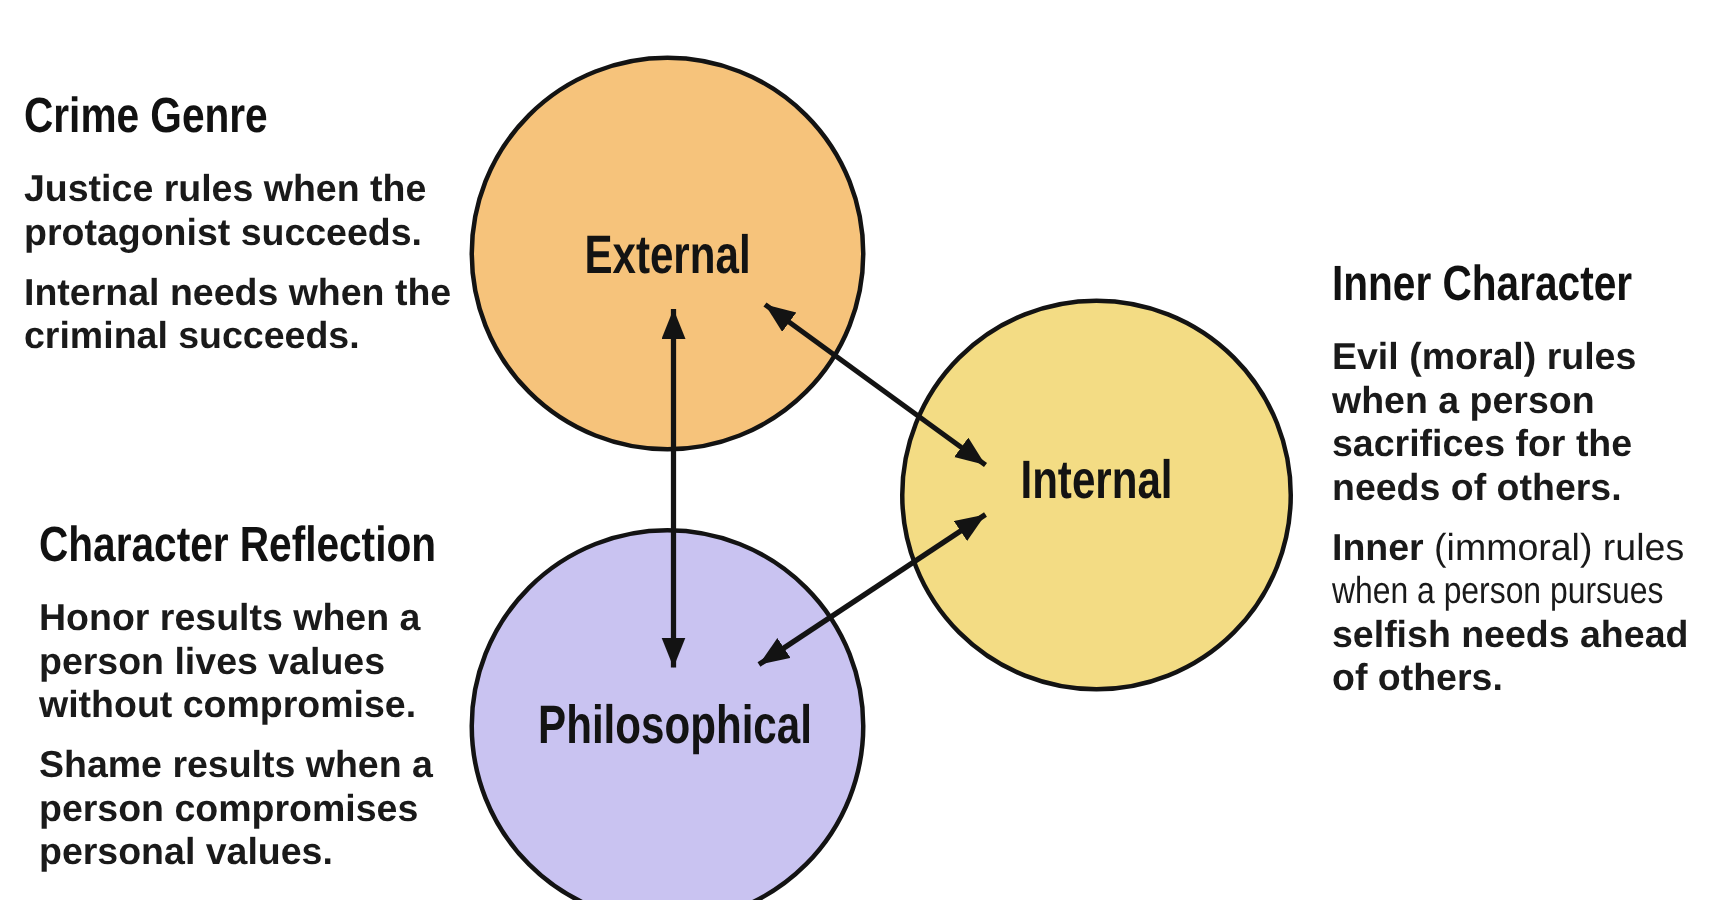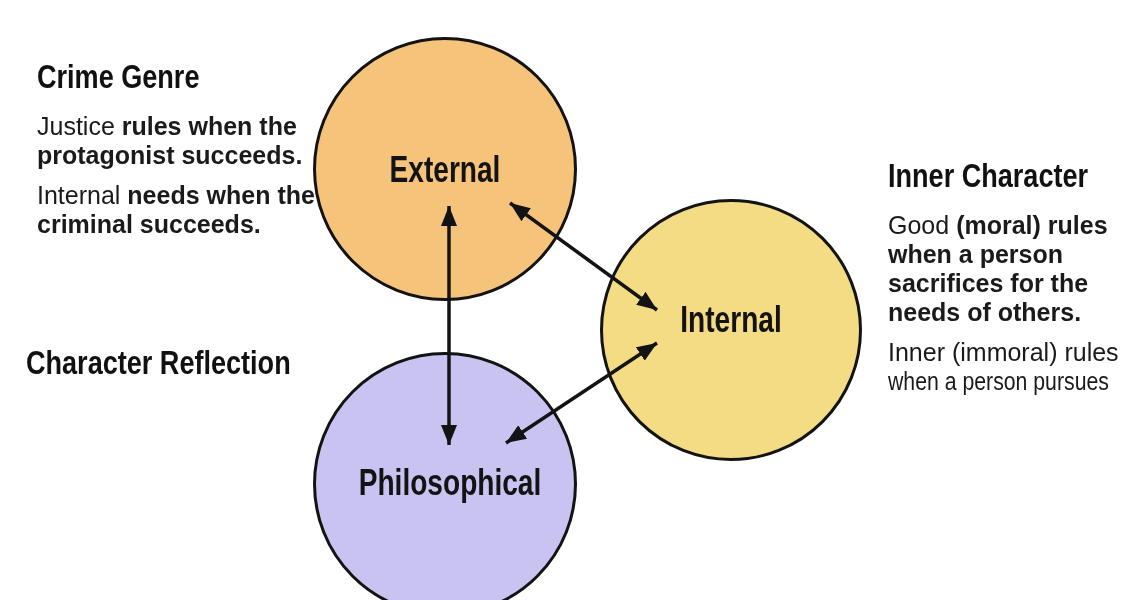--- a/index.html
+++ b/index.html
@@ -18,29 +18,29 @@
   }
   .l-external{left:445px;top:170px;}
   .l-internal{left:731px;top:320px;}
   .l-philosophical{left:450px;top:483px;}
   
   .arrows{position:absolute;left:0;top:0;width:1148px;height:600px;z-index:3;}
   .arrows line{stroke:#131313;stroke-width:3.5;}
   .arrows marker path{fill:#131313;}
   
   .tblock{position:absolute;z-index:2;}
-  .tb-crime{left:37px;top:58px;width:292px;}
+  .tb-crime{left:16px;top:58px;width:292px;}
   .tb-character{left:26px;top:344px;width:292px;}
-  .tb-inner{left:888px;top:157px;width:246px;}
+  .tb-inner{left:888px;top:170px;width:246px;}
   .tblock h2{
     margin:0 0 16px 0;font-size:33px;line-height:38px;font-weight:bold;color:#111111;
     transform:scaleX(0.82);transform-origin:0 50%;white-space:nowrap;
   }
   .para{margin:0 0 11px 0;font-size:25px;line-height:29px;color:#1a1a1a;}
-  .para b{font-weight:normal;}
+  .para b{font-weight:bold;}
   .pre{white-space:pre-line;font-weight:bold;}
   .squeeze{display:inline-block;transform:scaleX(0.85);transform-origin:0 50%;white-space:nowrap;}
 </style>
 </head>
 <body>
 
 <div class="stage">
 
   <div class="circle c-external" style="background-color: rgb(246, 195, 123);"></div>
   <div class="circle c-internal" style="background-color: rgb(243, 220, 132);"></div>
@@ -64,24 +64,31 @@
   <section class="tblock tb-crime">
     <h2>Crime Genre</h2>
     <p class="para"><b>Justice</b> <span class="pre">rules when the
 protagonist succeeds.</span></p>
     <p class="para"><b>Internal</b> <span class="pre">needs when the
 criminal succeeds.</span></p>
   </section>
 
   <section class="tblock tb-character">
     <h2>Character Reflection</h2>
+    <p class="para"><b>Honor</b> <span class="pre">results when a
+person lives values
+without compromise.</span></p>
+    <p class="para"><b>Shame</b> <span class="pre">results when a
+person compromises
+personal values.</span></p>
   </section>
 
   <section class="tblock tb-inner">
     <h2>Inner Character</h2>
-    <p class="para"><b>Good</b> <span class="pre">(moral) rules
+    <p class="para"><b>Evil</b> <span class="pre">(moral) rules
 when a person
 sacrifices for the
 needs of others.</span></p>
-    <p class="para"><b>Inner</b> <span>(immoral) rules</span><br><span class="squeeze">when a person pursues</span><br></p>
+    <p class="para"><b>Inner</b> <span>(immoral) rules</span><br><span class="squeeze">when a person pursues</span><br><span class="pre">selfish needs ahead
+of others.</span></p>
   </section>
 
 </div>
 
 </body></html>

